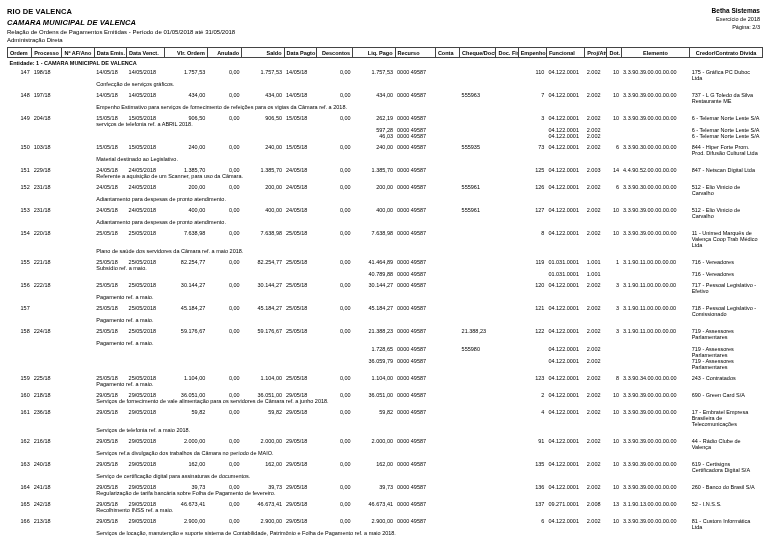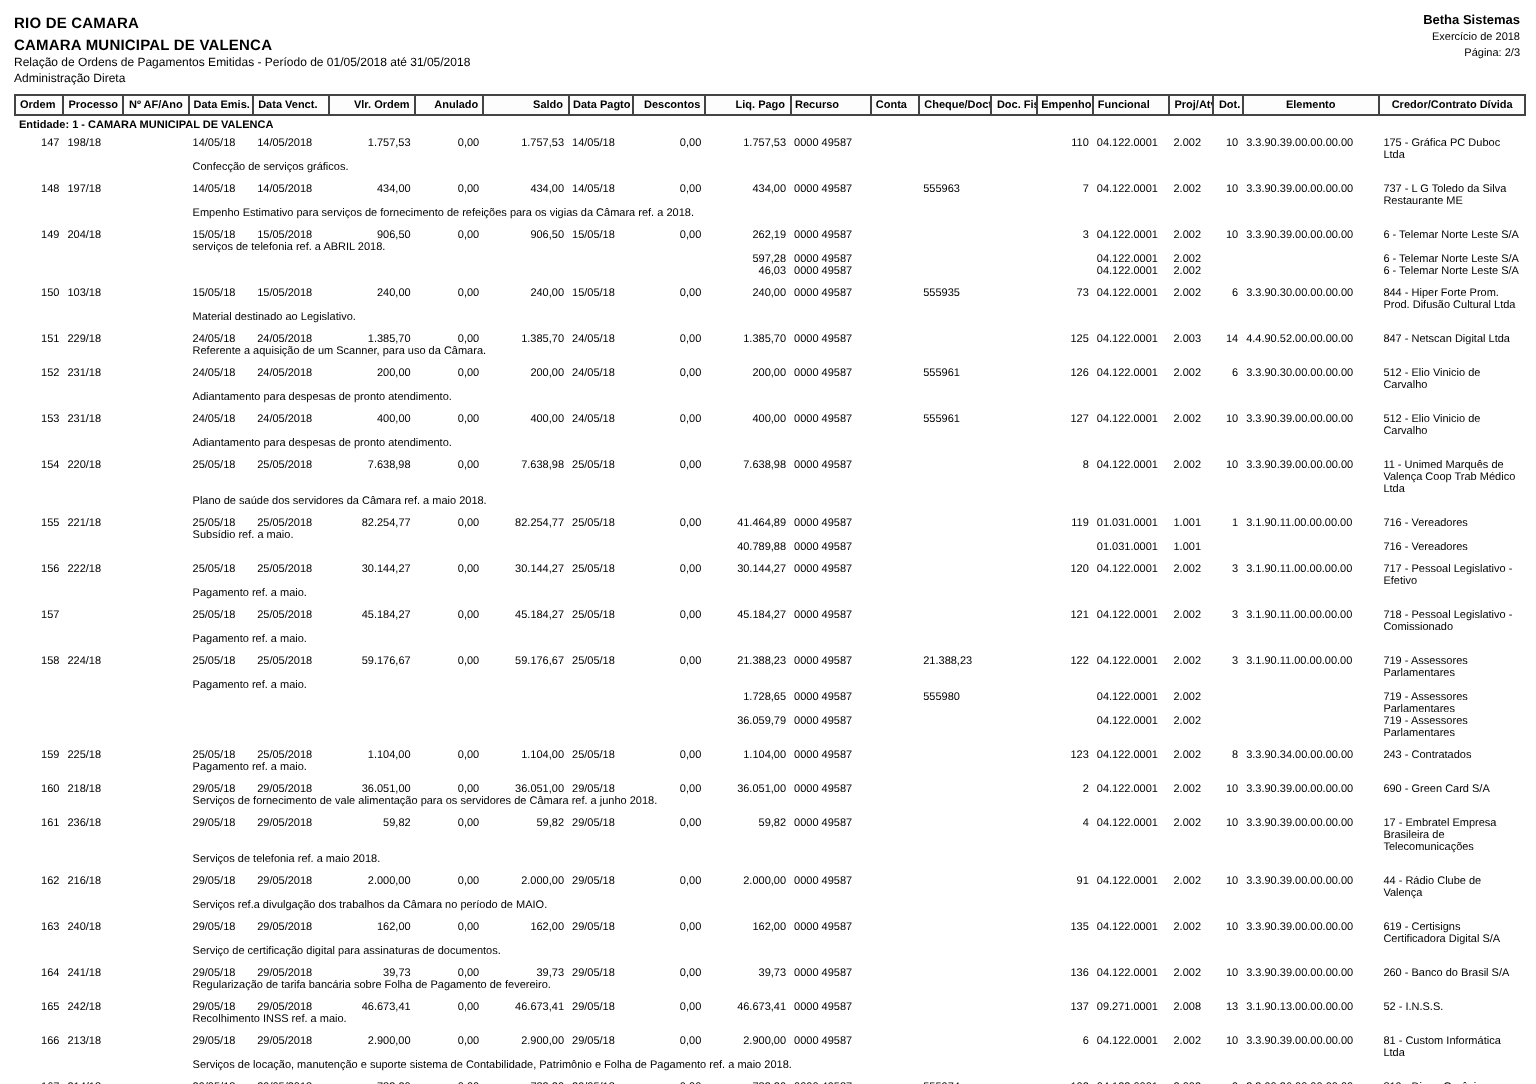--- a/index.html
+++ b/index.html
@@ -3,21 +3,21 @@
 <meta charset="utf-8">
 <style>
   * { box-sizing: border-box; margin: 0; padding: 0; }
   html, body {
     width: 768px; height: 542px; background: #ffffff; overflow: hidden;
     font-family: "Liberation Sans", sans-serif; color: #000;
   }
   .page { padding: 7px 4px 0 7px; }
   .rpt-header { display: flex; justify-content: space-between; align-items: flex-start; padding-right: 4px; }
   .hdr-left .state   { font-size: 7.5px; font-weight: bold; letter-spacing: .1px; }
-  .hdr-left .entity  { font-size: 7.5px; font-weight: bold; margin-top: 2px; letter-spacing: .1px; }
+  .hdr-left .entity  { font-size: 7.5px; font-weight: bold; margin-top: 2px; letter-spacing: .1px; font-style: italic; }
   .hdr-left .subtitle{ font-size: 6px; margin-top: 2px; }
   .hdr-left .admin   { font-size: 6px; margin-top: 2px; }
   .hdr-right { text-align: right; }
   .hdr-right .vendor  { font-size: 6.5px; font-weight: bold; }
   .hdr-right .exercise{ font-size: 5.5px; margin-top: 2px; }
   .hdr-right .pagenum { font-size: 5.5px; margin-top: 2px; }
 
   table.rpt { width: 756px; border-collapse: collapse; table-layout: fixed; margin-top: 4px; }
   table.rpt th {
     border: 1px solid #444; font-size: 5.5px; font-weight: bold;
@@ -36,21 +36,21 @@
   tr.mainrow td { padding-top: 1.5px; }
   tr.descrow td { padding-bottom: 0.5px; }
   tr.sp td { height: 3px; padding: 0; }
 </style>
 </head>
 <body>
 
 <div class="page">
   <div class="rpt-header">
     <div class="hdr-left">
-      <div class="state">RIO DE CAMARA</div>
+      <div class="state">RIO DE VALENCA</div>
       <div class="entity">CAMARA MUNICIPAL DE VALENCA</div>
       <div class="subtitle">Relação de Ordens de Pagamentos Emitidas - Período de 01/05/2018 até 31/05/2018</div>
       <div class="admin">Administração Direta</div>
     </div>
     <div class="hdr-right">
       <div class="vendor">Betha Sistemas</div>
       <div class="exercise">Exercício de 2018</div>
       <div class="pagenum">Página: 2/3</div>
     </div>
   </div>

